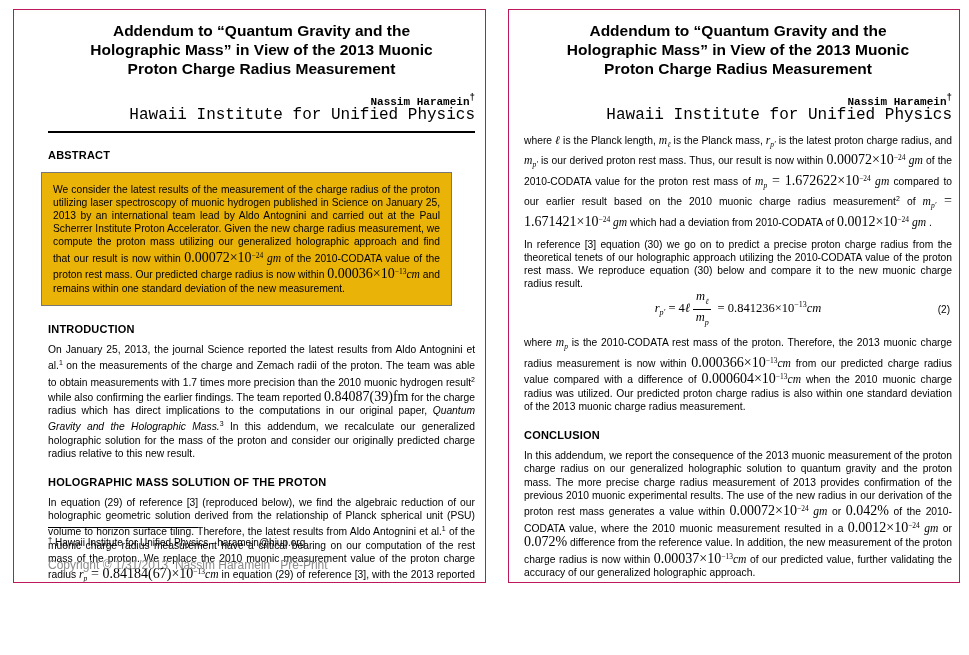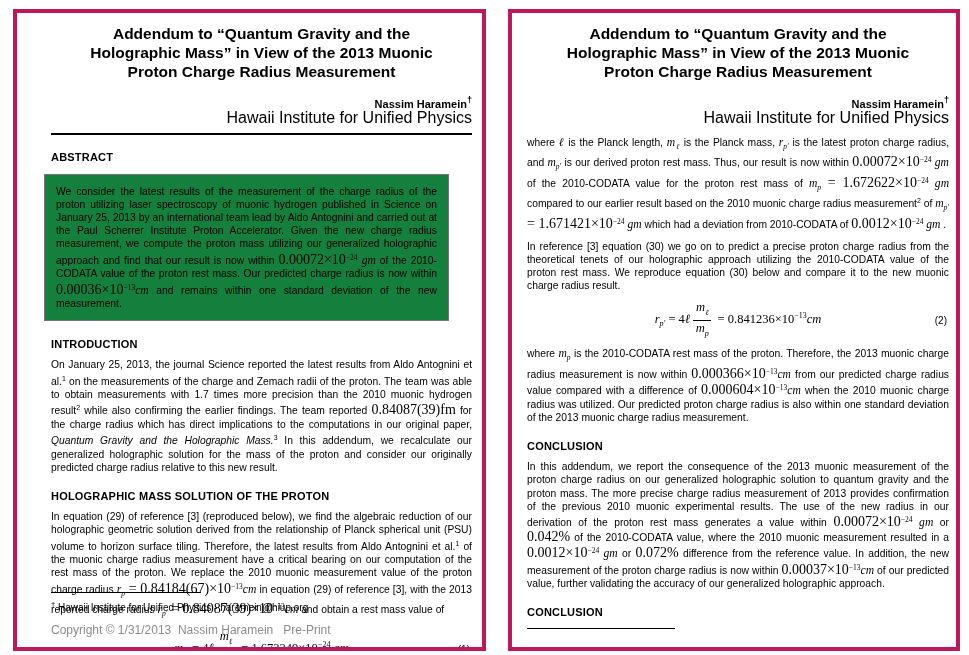--- a/index.html
+++ b/index.html
@@ -1,52 +1,52 @@
 <!DOCTYPE html>
 <html><head>
 <meta charset="utf-8">
 <style>
   html,body { margin:0; padding:0; }
   body {
     width:969px; height:655px; background:#ffffff; position:relative;
     font-family:"Liberation Sans", sans-serif; color:#000;
   }
   .page {
-    position:absolute; top:9px; height:642px; background:#fff;
-    border:4px solid #be185d; box-sizing:border-box; overflow:hidden;
+    position:absolute; top:9px; height:574px; background:#fff;
+    border:1px solid #be185d; box-sizing:border-box; overflow:hidden;
   }
   #page1 { left:13px; width:473px; padding:6px 10px 0 34px; }
   #page2 { left:508px; width:452px; padding:6px 7px 0 15px; }
 
   .title { font-size:15.5px; font-weight:bold; line-height:19px; text-align:center; margin-top:5px; }
-  .author-block { text-align:right; margin-top:13px; }
+  .author-block { text-align:right; margin-top:13px;font-family:Liberation Mono, monospace; }
   .author { font-weight:bold; font-size:11px; line-height:13px; }
   .affiliation { font-size:16px; line-height:13px; }
   .title-rule { border:none; border-top:2px solid #000; margin:9px 0 0 0; }
 
   h2 { font-size:11px; font-weight:bold; margin:16px 0 0 0; letter-spacing:0.2px; }
   p.body { font-size:10.3px; line-height:13.2px; text-align:justify; margin:8px 0 0 0; }
 
   .abstract-box {
-    border:1px solid #777; background:#15803d;
+    border:1px solid #777; background:#eab308;
     margin:11px 23px 17px -7px; padding:10px 11px;
   }
   .abstract-box p.body { margin:0; }
 
   
   .seg-p  { }
   .seg-m  { font-family:"Liberation Serif", serif; font-size:14px; }
   .seg-i  { font-family:"Liberation Serif", serif; font-style:italic; font-size:11.6px; }
   .seg-it { font-style:italic; }
   sup.seg-sup  { font-size:7px; }
   sup.seg-msup { font-family:"Liberation Serif", serif; font-size:7.5px; }
   sub.seg-msub { font-family:"Liberation Serif", serif; font-style:italic; font-size:7.5px; }
 
   
-  .eq-row { position:relative; text-align:center; margin-top:9px;
+  .eq-row { position:relative; text-align:center; 
             font-family:"Liberation Serif", serif; font-size:12.5px; }
   .eq-row .ei { font-style:italic; }
   .eq-row .em { }
   .eq-row sub.esub { font-size:8px; font-style:italic; }
   .eq-row sup.esup { font-size:8px; }
   .frac { display:inline-block; vertical-align:middle; text-align:center; margin:0 3px; }
   .frac .num { display:block; border-bottom:1px solid #000; padding:0 3px 1px 3px; line-height:13px; }
   .frac .den { display:block; padding-top:1px; line-height:13px; }
   .eq-label { position:absolute; right:2px; top:50%; transform:translateY(-50%);
               font-family:"Liberation Sans", sans-serif; font-size:10px; }

